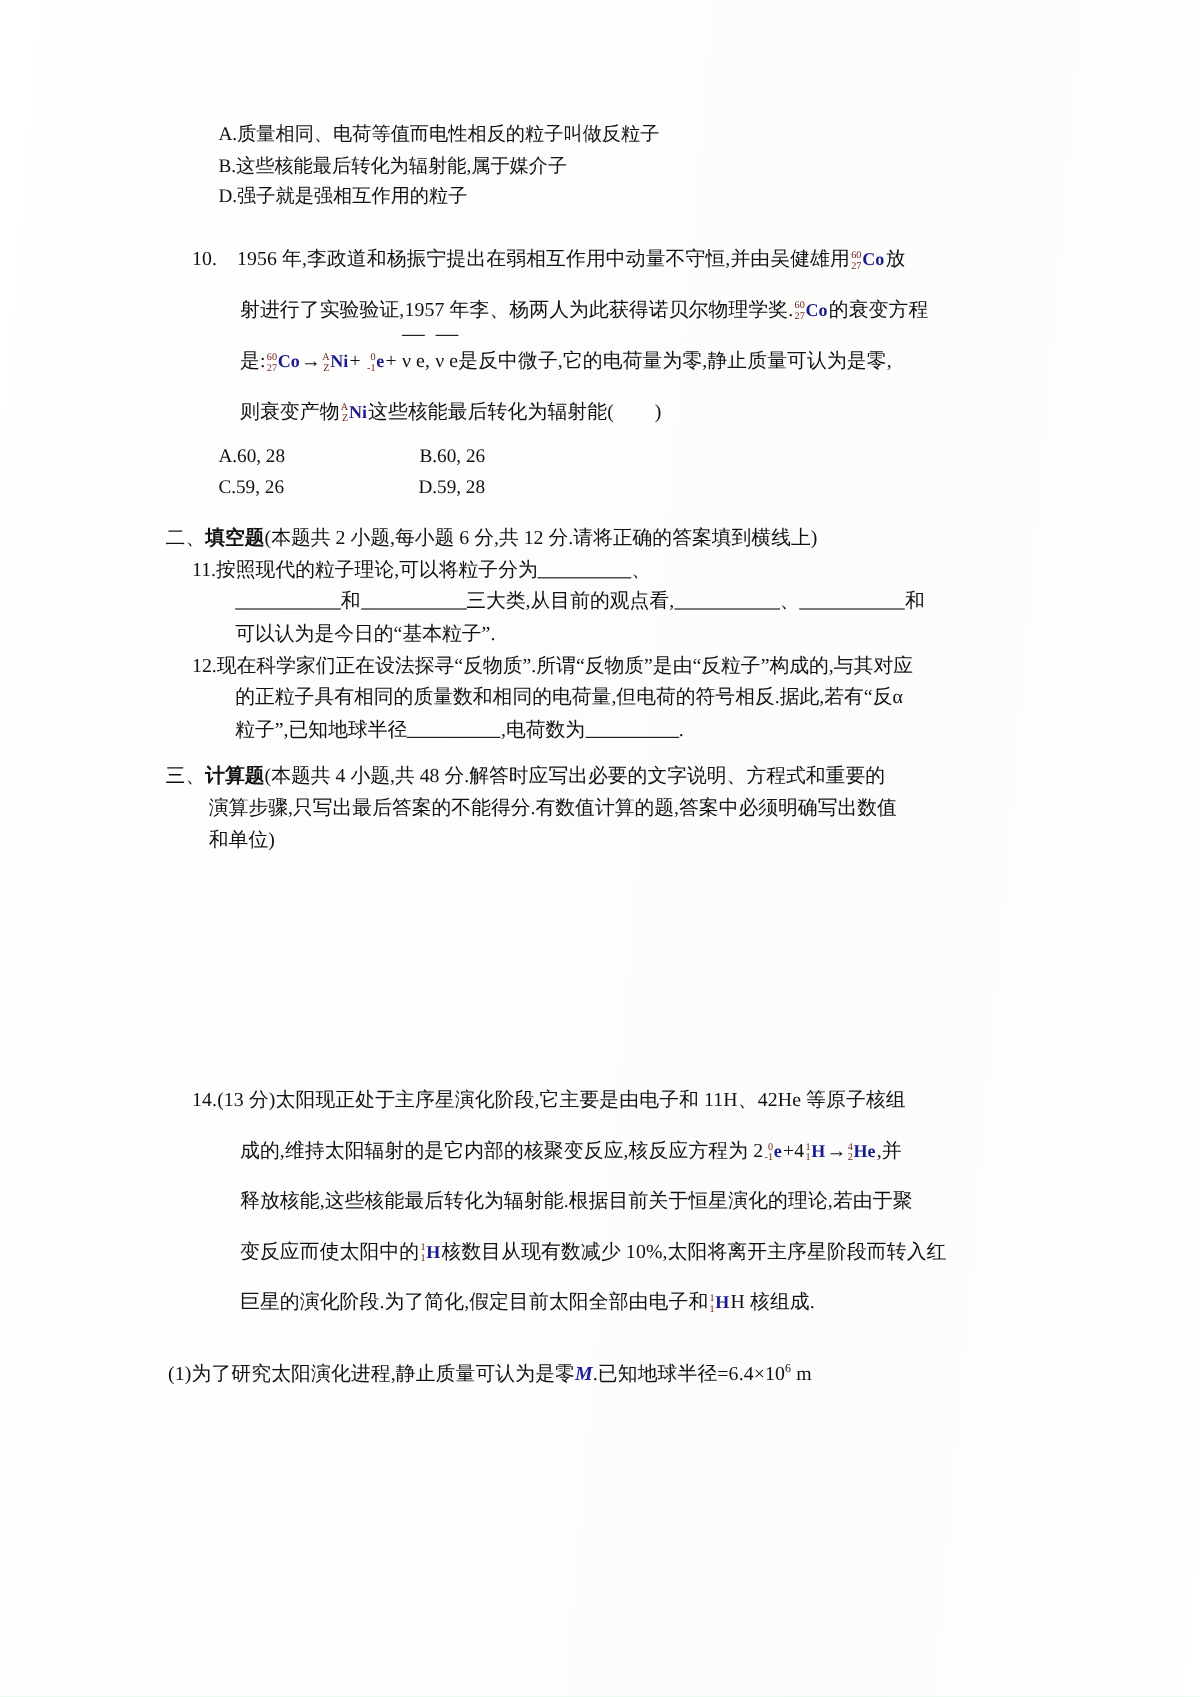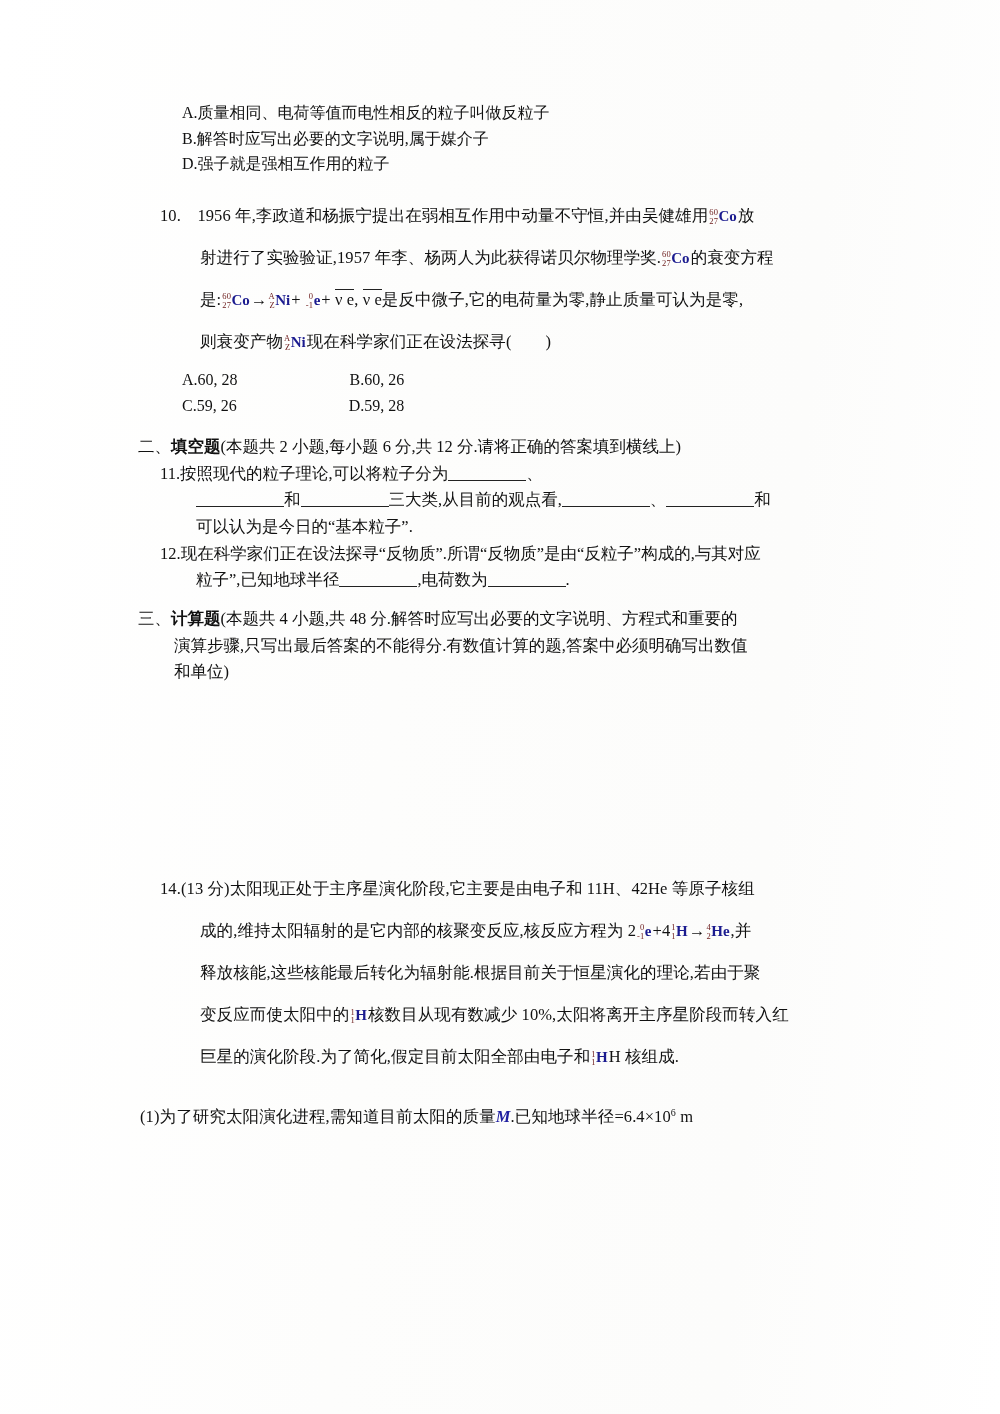--- a/index.html
+++ b/index.html
@@ -76,21 +76,21 @@
     font-size:15px;
     font-weight:bold;
     letter-spacing:0;
   }
   .nuc.blue .sym{color:#1b1b8f;}
   .nuc.blue .ab{color:#6b1a1a;}
   .sup{font-size:10px;vertical-align:super;}
   .ovl{
     display:inline-block;
     border-top:1.4px solid #222;
-    padding-top:2px;
+    padding-top:13px;
     line-height:1;
   }
   .mi{font-style:italic;}
   .mi.blue{color:#2020a0;font-weight:bold;}
   .blank{
     display:inline-block;
     border-bottom:1.5px solid #222;
     height:.95em;
     vertical-align:-2px;
   }
@@ -101,21 +101,21 @@
 </style>
 </head>
 <body>
 
 <div class="page">
   <div class="scan-tint"></div>
 
   <div class="content">
 
     <div class="opt-line">A.质量相同、电荷等值而电性相反的粒子叫做反粒子</div>
-    <div class="opt-line">B.解答时应写出必要的文字说明,属于媒介子</div>
+    <div class="opt-line">B.这些核能最后转化为辐射能,属于媒介子</div>
     <div class="opt-line">D.强子就是强相互作用的粒子</div>
 
     <div class="q-block">
       <div class="line tall" style="margin-top:14px;">
         <span>10.</span>
         <span style="display:inline-block;width:8px;"></span>
         <span>1956 年,李政道和杨振宁提出在弱相互作用中动量不守恒,并由吴健雄用</span><span class="nuc blue"><span class="ab"><span>60</span><span>27</span></span><span class="sym">Co</span></span><span>放</span>
       </div>
 
       <div class="line tall hang">
@@ -123,21 +123,21 @@
       </div>
 
       <div class="line tall hang">
         <span>是:</span><span class="nuc blue"><span class="ab"><span>60</span><span>27</span></span><span class="sym">Co</span></span><span>→</span><span class="nuc blue"><span class="ab"><span>A</span><span>Z</span></span><span class="sym">Ni</span></span><span>+</span>
         <span class="nuc blue"><span class="ab"><span>0</span><span>-1</span></span><span class="sym">e</span></span><span>+</span>
         <span class="ovl">ν e</span><span>,</span>
         <span class="ovl">ν e</span><span>是反中微子,它的电荷量为零,静止质量可认为是零,</span>
       </div>
 
       <div class="line tall hang">
-        <span>则衰变产物</span><span class="nuc blue"><span class="ab"><span>A</span><span>Z</span></span><span class="sym">Ni</span></span><span>现在科学家们正在设法探寻(</span><span class="paren-gap"></span><span>)</span>
+        <span>则衰变产物</span><span class="nuc blue"><span class="ab"><span>A</span><span>Z</span></span><span class="sym">Ni</span></span><span>这些核能最后转化为辐射能(</span><span class="paren-gap"></span><span>)</span>
       </div>
 
       <div class="opt-line" style="margin-top:4px;">
         <span>A.60,  28</span><span class="wspace-lg"></span><span>B.60,  26</span>
       </div>
       <div class="opt-line">
         <span>C.59,  26</span><span class="wspace-lg"></span><span>D.59,  28</span>
       </div>
     </div>
 
@@ -152,20 +152,21 @@
       <div class="para indent2">
         <span class="blank b-lg"></span><span>和</span><span class="blank b-lg"></span><span>三大类,从目前的观点看,</span><span class="blank b-lg"></span><span>、</span><span class="blank b-lg"></span><span>和</span>
       </div>
       <div class="para indent2">可以认为是今日的“基本粒子”.</div>
     </div>
 
     <div>
       <div class="para">
         <span>12.</span><span>现在科学家们正在设法探寻“反物质”.所谓“反物质”是由“反粒子”构成的,与其对应</span>
       </div>
+      <div class="para indent2">的正粒子具有相同的质量数和相同的电荷量,但电荷的符号相反.据此,若有“反α</div>
       <div class="para indent2">
         <span>粒子”,已知地球半径</span><span class="blank b-md"></span><span>,电荷数为</span><span class="blank b-md"></span><span>.</span>
       </div>
     </div>
 
     <div class="sec-head" style="margin-top:12px;">
       <span>三、</span><b>计算题</b><span>(本题共 4 小题,共 48 分.解答时应写出必要的文字说明、方程式和重要的</span>
     </div>
     <div class="para" style="padding-left:14px;">演算步骤,只写出最后答案的不能得分.有数值计算的题,答案中必须明确写出数值</div>
     <div class="para" style="padding-left:14px;">和单位)</div>
@@ -183,17 +184,17 @@
       <div class="line tall hang">释放核能,这些核能最后转化为辐射能.根据目前关于恒星演化的理论,若由于聚</div>
       <div class="line tall hang">
         <span>变反应而使太阳中的</span><span class="nuc blue"><span class="ab"><span>1</span><span>1</span></span><span class="sym">H</span></span><span>核数目从现有数减少 10%,太阳将离开主序星阶段而转入红</span>
       </div>
       <div class="line tall hang">
         <span>巨星的演化阶段.为了简化,假定目前太阳全部由电子和</span><span class="nuc blue"><span class="ab"><span>1</span><span>1</span></span><span class="sym">H</span></span><span>H 核组成.</span>
       </div>
     </div>
 
     <div class="line" style="margin-top:26px;margin-left:-20px;">
-      <span>(1)</span><span>为了研究太阳演化进程,需知道目前太阳的质量</span><span class="mi blue">M</span><span>.已知地球半径=6.4×10</span><span class="sup">6</span><span> m</span>
+      <span>(1)</span><span>为了研究太阳演化进程,静止质量可认为是零</span><span class="mi blue">M</span><span>.已知地球半径=6.4×10</span><span class="sup">6</span><span> m</span>
     </div>
 
   </div>
 </div>
 
 </body></html>

